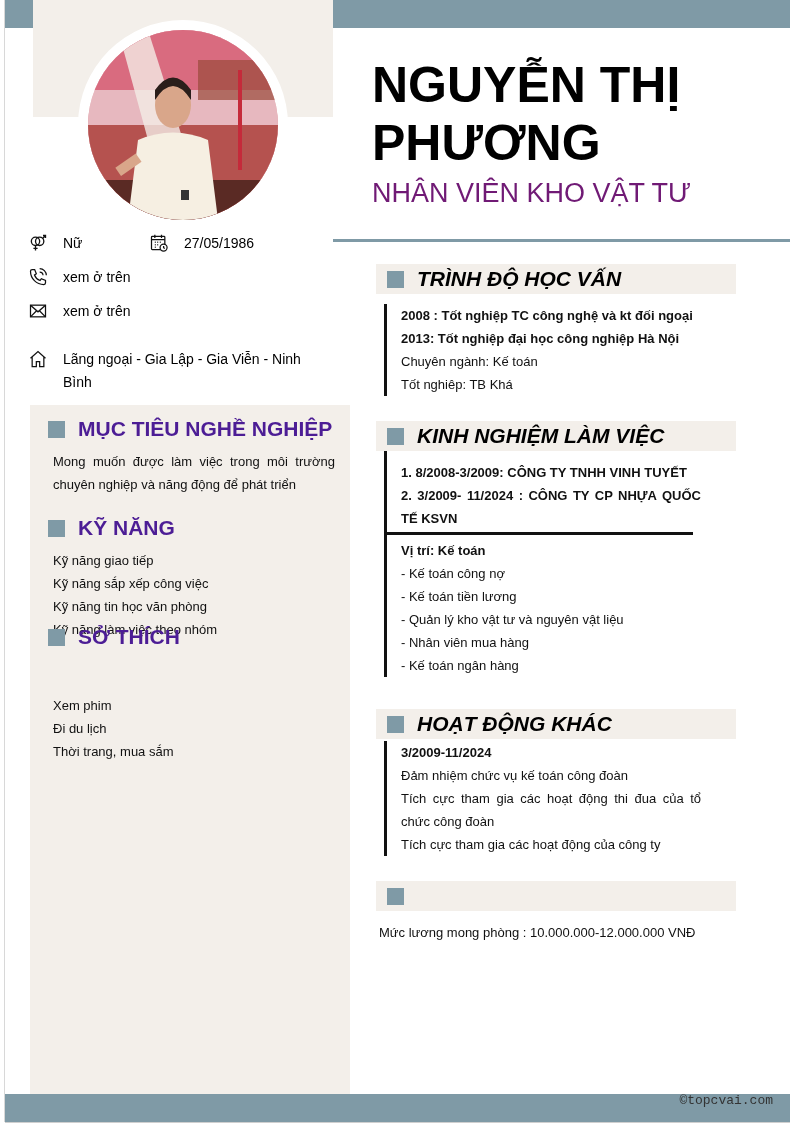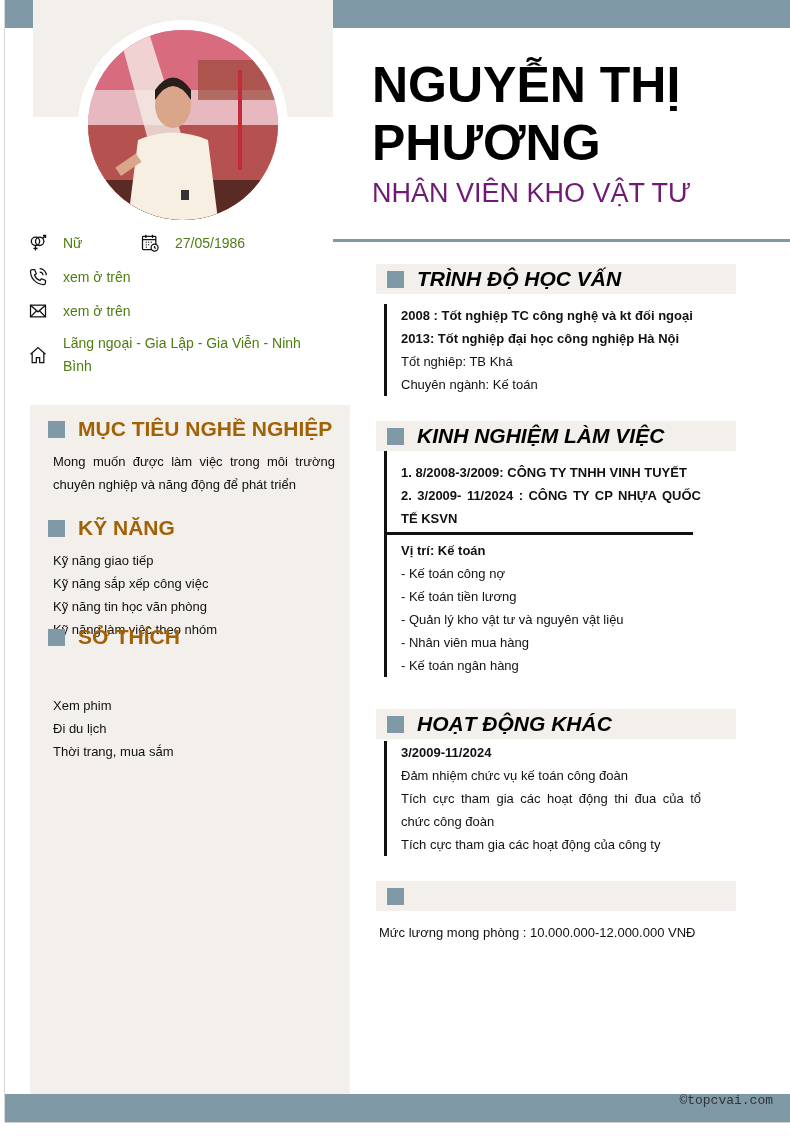--- a/index.html
+++ b/index.html
@@ -15,29 +15,29 @@
                font-family: "Liberation Mono", monospace; font-size: 13px; color: #333; }
 
   .photo-block { position: absolute; left: 33px; top: 0; width: 300px; height: 117px; background: #f3efea; }
   .photo-ring { position: absolute; left: 78px; top: 20px; width: 210px; height: 210px; border-radius: 50%; background: #fff; }
   .photo { position: absolute; left: 88px; top: 30px; width: 190px; height: 190px; border-radius: 50%; overflow: hidden;
            background: linear-gradient(180deg, #d86a7c 0%, #efc6cc 35%, #c85a5e 60%, #8a3a32 100%); }
   .photo svg { width: 100%; height: 100%; display: block; }
 
   .left-panel { position: absolute; left: 30px; top: 405px; width: 320px; height: 717px; background: #f3efea; }
 
-  .info-row { position: absolute; display: flex; align-items: flex-start; font-size: 14px; line-height: 23px; color: #4d7c0f; }
+  .info-row { position: absolute; display: flex; align-items: flex-start; font-size: 14px; line-height: 23px; color: #000000; }
   .info-row .icon { width: 22px; height: 22px; margin-right: 14px; display: inline-flex; align-items: center; justify-content: center; }
   .info-row .icon svg { width: 20px; height: 20px; }
 
   .name { position: absolute; left: 372px; top: 56px; width: 400px; font-weight: bold; font-size: 50px; line-height: 58px; color: #000; }
   .job-title { position: absolute; left: 372px; top: 176px; font-size: 27px; line-height: 34px; color: #701a75; }
   .rule { position: absolute; left: 333px; top: 239px; width: 457px; height: 3px; background: #7f9aa6; }
 
-  .lsec-title { position: absolute; left: 48px; display: flex; align-items: center; font-weight: bold; font-size: 21px; color: #a16207; }
+  .lsec-title { position: absolute; left: 48px; display: flex; align-items: center; font-weight: bold; font-size: 21px; color: #4c1d95; }
   .sq { display: inline-block; width: 17px; height: 17px; background: #7f9aa6; margin-right: 13px; }
   .lsec-text { position: absolute; left: 53px; width: 282px; font-size: 13px; line-height: 23px; color: #111; }
   .justify { text-align: justify; text-align-last: left; }
 
   .rsec-head { position: absolute; left: 376px; width: 360px; height: 30px; background: #f3efea; display: flex; align-items: center; padding-left: 11px;
                font-weight: bold; font-size: 21px; color: #000; font-style: italic; }
   .rsec-head .sq { margin-right: 13px; }
   .rsec-body { position: absolute; left: 384px; border-left: 3px solid #111; padding-left: 14px; font-size: 13px; line-height: 23px; color: #111; }
   .rsec-body .b { font-weight: bold; }
   .divider { height: 3px; background: #111; margin-left: -14px; width: 306px; margin-top: 2px; margin-bottom: 4px; }
@@ -74,21 +74,21 @@
 <div class="info-row" style="left:27px; top:232px;">
   <span class="icon">
     <svg viewBox="0 0 24 24" fill="none" stroke="#111" stroke-width="1.6">
         <circle cx="9" cy="10" r="5"></circle>
         <circle cx="14" cy="10" r="5"></circle>
         <path d="M9 15v6M6.5 18.5h5M17.5 6.5L21 3M18 3h3v3"></path>
       </svg>
   </span>
   <span>Nữ</span>
 </div>
-<div class="info-row" style="left:139px; top:232px;">
+<div class="info-row" style="left:148px; top:232px;">
   <span class="icon">
     <svg viewBox="0 0 24 24" fill="none" stroke="#111" stroke-width="1.5">
         <rect x="3" y="4" width="16" height="16" rx="1"></rect>
         <path d="M7 2v4M15 2v4M3 8h16"></path>
         <path d="M7 11h1M10 11h1M13 11h1M7 14h1M10 14h1M7 17h1" stroke-width="1.8"></path>
         <circle cx="17.5" cy="17.5" r="4.2" fill="#fff"></circle>
         <path d="M17.5 15.5v2.2l1.4 1"></path>
       </svg>
   </span>
   <span>27/05/1986</span>
@@ -104,21 +104,21 @@
 </div>
 <div class="info-row" style="left:27px; top:300px;">
   <span class="icon">
     <svg viewBox="0 0 24 24" fill="none" stroke="#111" stroke-width="1.5">
         <rect x="3" y="5" width="18" height="14"></rect>
         <path d="M3 5l9 8 9-8M3 19l7-7M21 19l-7-7"></path>
       </svg>
   </span>
   <span>xem ở trên</span>
 </div>
-<div class="info-row" style="left:27px; top:332px; width:290px;align-items:center;">
+<div class="info-row" style="left:27px; top:348px; width:290px;">
   <span class="icon" style="flex:none;">
     <svg viewBox="0 0 24 24" fill="none" stroke="#111" stroke-width="1.5">
         <path d="M3 11L12 3l9 8M5 9.5V21h5v-6h4v6h5V9.5"></path>
       </svg>
   </span>
   <span>Lãng ngoại - Gia Lập - Gia Viễn - Ninh Bình</span>
 </div>
 
 <div class="name">NGUYỄN THỊ PHƯƠNG</div>
 <div class="job-title">NHÂN VIÊN KHO VẬT TƯ</div>
@@ -151,22 +151,22 @@
   <div>Thời trang, mua sắm</div>
 </div>
 
 <div class="rsec-head" style="top:264px;">
   <span class="sq"></span>
   <span>TRÌNH ĐỘ HỌC VẤN</span>
 </div>
 <div class="rsec-body" style="top:304px; width:340px;">
   <div class="b">2008 : Tốt nghiệp TC công nghệ và kt đối ngoại</div>
   <div class="b">2013: Tốt nghiệp đại học công nghiệp Hà Nội</div>
+  <div>Chuyên ngành: Kế toán</div>
   <div>Tốt nghiêp: TB Khá</div>
-  <div>Chuyên ngành: Kế toán</div>
 </div>
 
 <div class="rsec-head" style="top:421px;">
   <span class="sq"></span>
   <span>KINH NGHIỆM LÀM VIỆC</span>
 </div>
 <div class="rsec-body" style="top:451px; width:330px; padding-top:10px;">
   <div class="b" style="width:300px;">1. 8/2008-3/2009: CÔNG TY TNHH VINH TUYẾT</div>
   <div class="b justify" style="width:300px;">2. 3/2009- 11/2024 : CÔNG TY CP NHỰA QUỐC TẾ KSVN</div>
   <div class="divider"></div>

